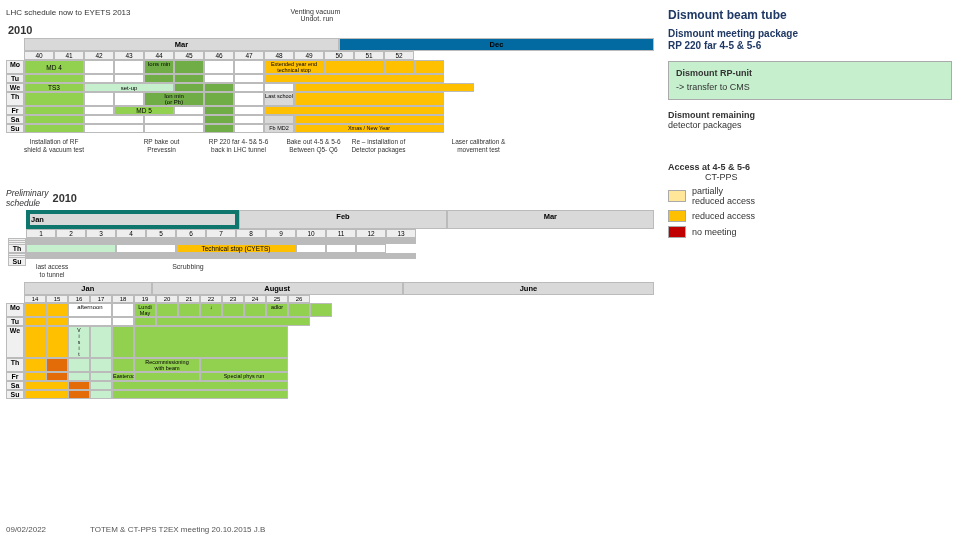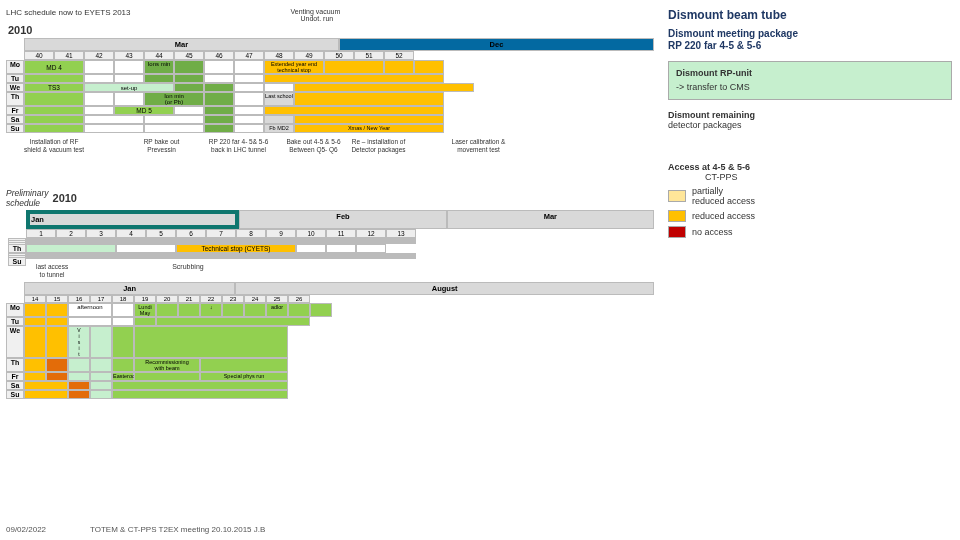--- a/index.html
+++ b/index.html
@@ -333,20 +333,21 @@
 
     <div style="display:flex; align-items:flex-start; margin-left:30px; margin-bottom:2px;">
       <div style="font-size:6.5px; color:#333; text-align:center; line-height:1.3; margin-right:4px;">last access<br>to tunnel</div>
       <div style="width:20px;"></div>
       <div style="font-size:7px; color:#333; margin-left:80px;">Scrubbing</div>
     </div>
 
     <div style="display:flex; margin-left:18px;">
       <div style="flex:1; text-align:center; background:#d9d9d9; font-weight:bold; font-size:7.5px; border:1px solid #bbb; padding:1px;">Jan</div>
       <div style="flex:2; text-align:center; background:#d9d9d9; font-weight:bold; font-size:7.5px; border:1px solid #bbb; padding:1px;">August</div>
+      <div style="flex:2; text-align:center; background:#d9d9d9; font-weight:bold; font-size:7.5px; border:1px solid #bbb; padding:1px;">June</div>
     </div>
 
     <div style="display:flex; margin-left:18px;">
       <div style="width:22px; background:#eee; font-size:6px; border:1px solid #bbb; text-align:center;">14</div>
       <div style="width:22px; background:#eee; font-size:6px; border:1px solid #bbb; text-align:center;">15</div>
       <div style="width:22px; background:#eee; font-size:6px; border:1px solid #bbb; text-align:center;">16</div>
       <div style="width:22px; background:#eee; font-size:6px; border:1px solid #bbb; text-align:center;">17</div>
       <div style="width:22px; background:#eee; font-size:6px; border:1px solid #bbb; text-align:center;">18</div>
       <div style="width:22px; background:#eee; font-size:6px; border:1px solid #bbb; text-align:center;">19</div>
       <div style="width:22px; background:#eee; font-size:6px; border:1px solid #bbb; text-align:center;">20</div>
@@ -468,19 +469,19 @@
   <div class="legend-item">
     <div class="legend-box partial"></div>
     <span style="font-size:9px; color:#333;">partially<br>reduced access</span>
   </div>
   <div class="legend-item">
     <div class="legend-box reduced"></div>
     <span style="font-size:9px; color:#333;">reduced access</span>
   </div>
   <div class="legend-item">
     <div class="legend-box noaccess"></div>
-    <span style="font-size:9px; color:#333;">no access</span>
+    <span style="font-size:9px; color:#333;">no meeting</span>
   </div>
 
 </div>
 
 <div style="position:absolute; left:6px; bottom:6px; font-size:8px; color:#555;">09/02/2022</div>
 <div style="position:absolute; left:90px; bottom:6px; font-size:8px; color:#555;">TOTEM &amp; CT-PPS T2EX meeting 20.10.2015   J.B</div>
 
 </body></html>

